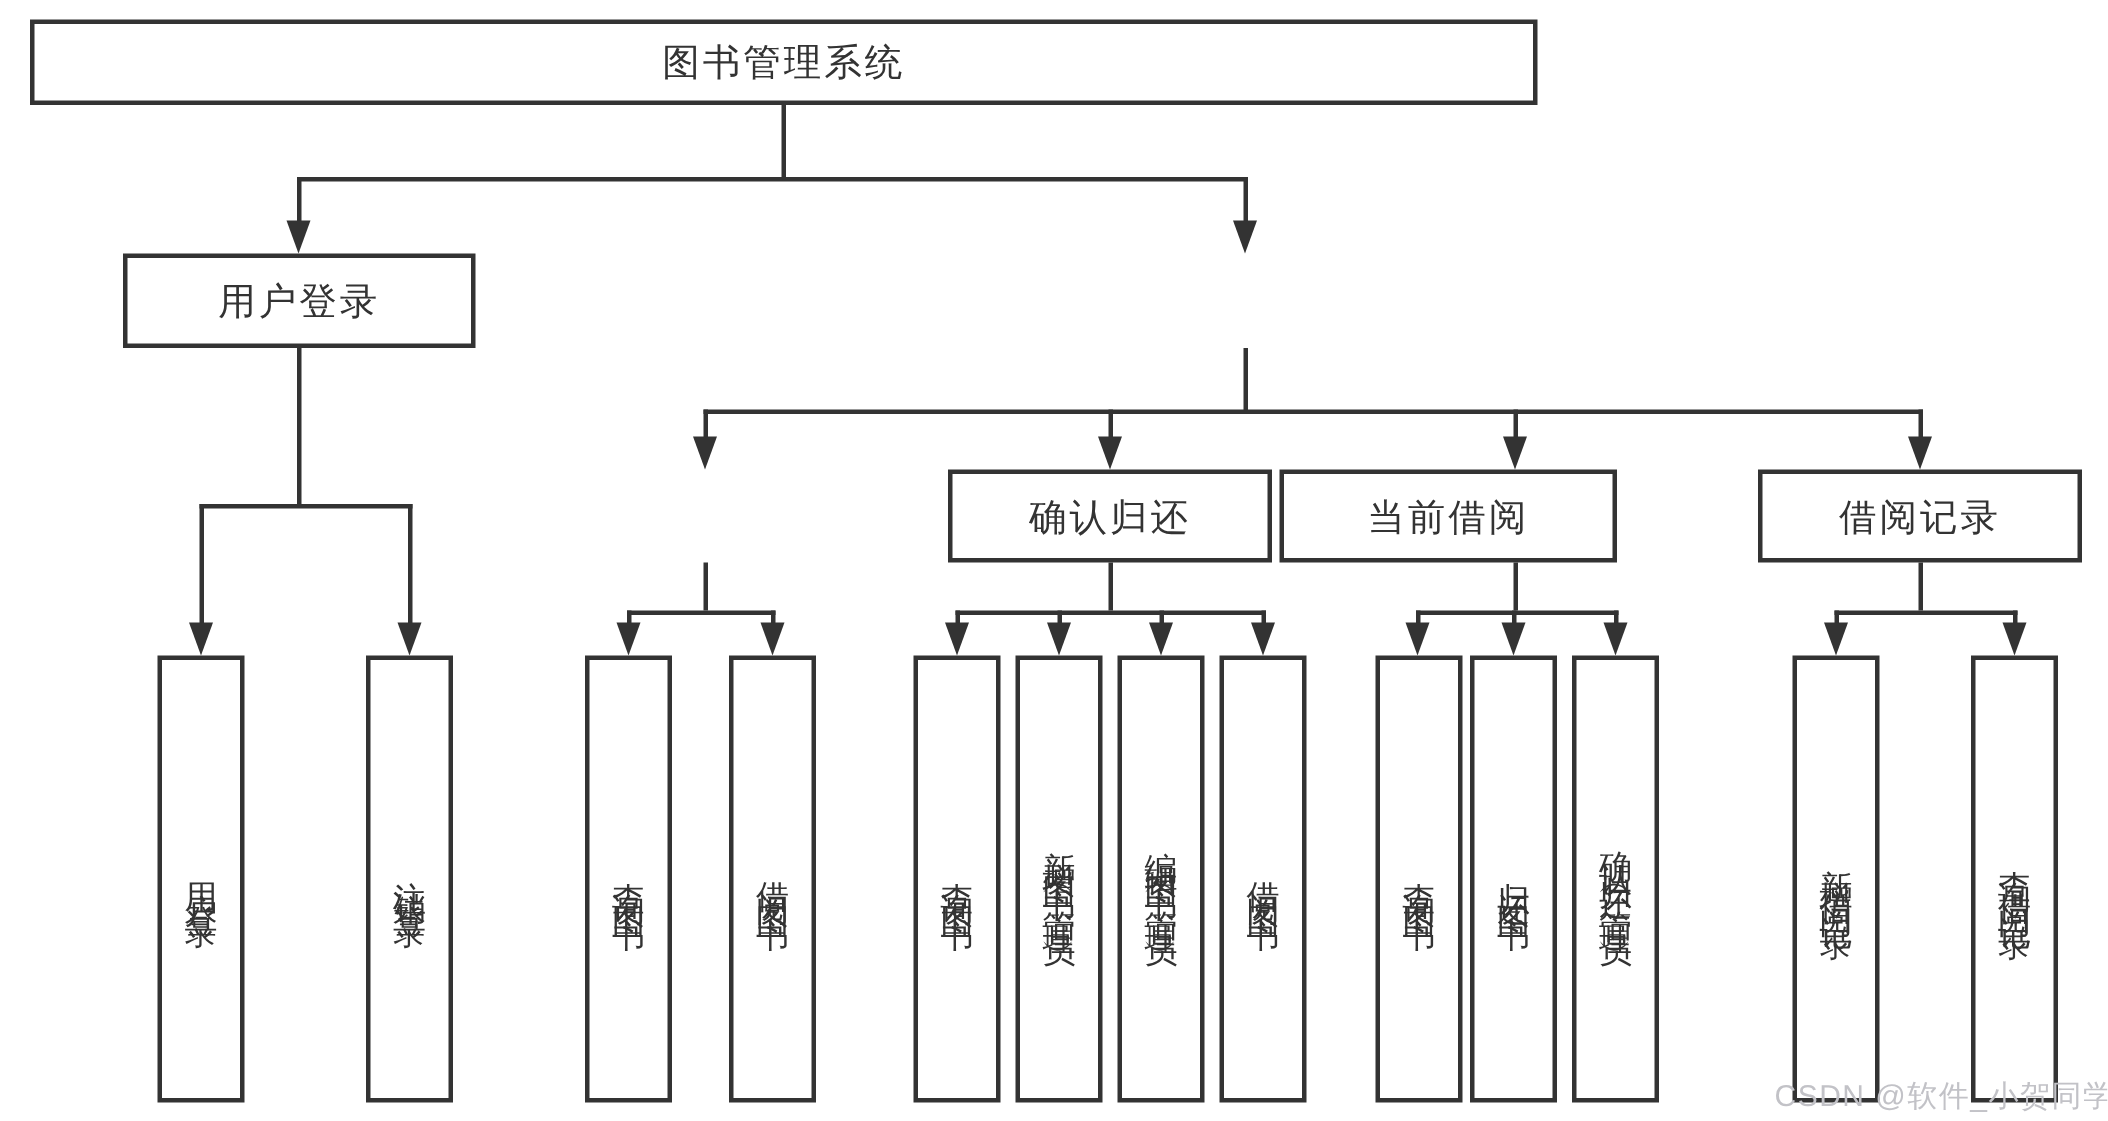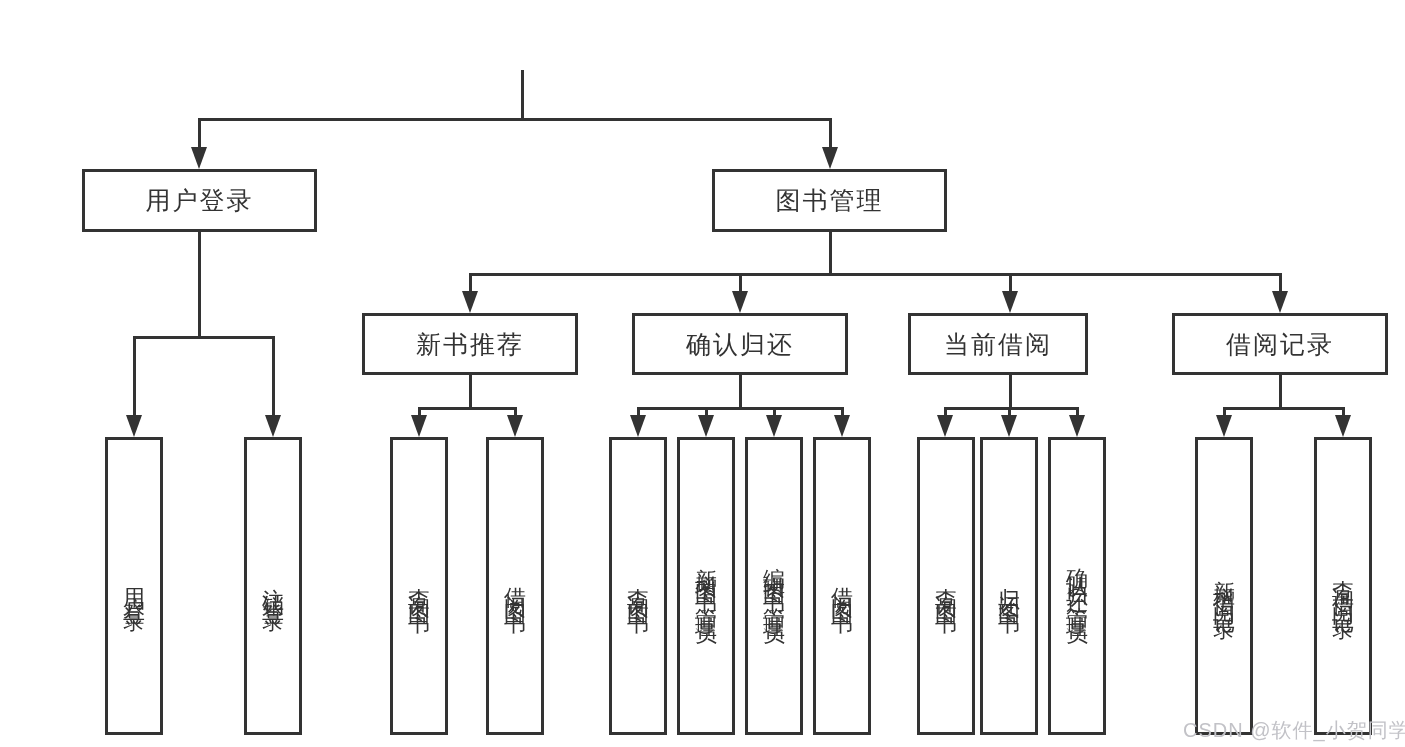--- a/index.html
+++ b/index.html
@@ -32,35 +32,32 @@
   .watermark{
     position:absolute;left:1183px;top:717px;z-index:6;
     color:var(--wm);font-size:20px;letter-spacing:1px;white-space:nowrap;
   }
 </style>
 </head>
 <body>
 
 <div id="stage">
 
+  <div class="box hbox" style="left:20px;top:13px;width:1005px;height:57px">
+    <span>图书管理系统</span>
+  </div>
 
   <div class="box hbox" style="left:82px;top:169px;width:235px;height:63px">
     <span>用户登录</span>
   </div>
-  <div class="box hbox" style="left:712px;top:169px;width:235px;height:63px">
-    <span>图书管理</span>
-  </div>
 
-  <div class="box hbox" style="left:362px;top:313px;width:216px;height:62px">
-    <span>新书推荐</span>
-  </div>
   <div class="box hbox" style="left:632px;top:313px;width:216px;height:62px">
     <span>确认归还</span>
   </div>
-  <div class="box hbox" style="left:908px;top:313px;width:180px;height:62px">
+  <div class="box hbox" style="left:853px;top:313px;width:225px;height:62px">
     <span>当前借阅</span>
   </div>
   <div class="box hbox" style="left:1172px;top:313px;width:216px;height:62px">
     <span>借阅记录</span>
   </div>
 
   <div class="box vbox" style="left:105px;top:437px;width:58px;height:298px">
     <span>用户登录</span>
   </div>
   <div class="box vbox" style="left:244px;top:437px;width:58px;height:298px">

